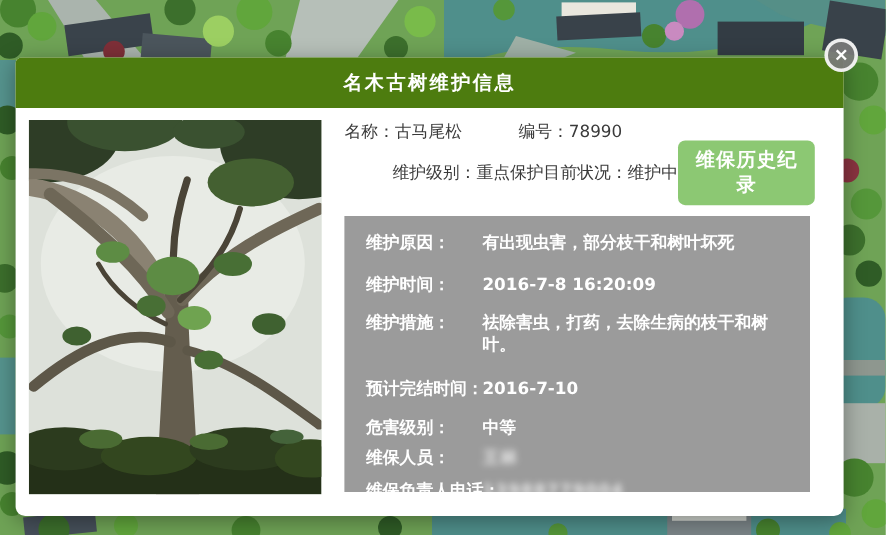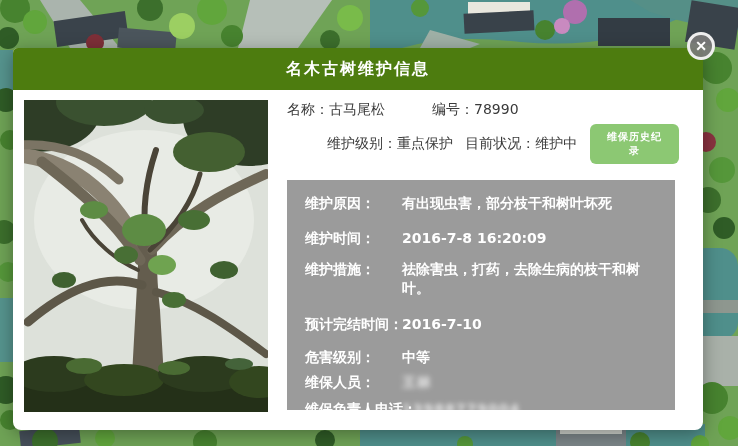--- a/index.html
+++ b/index.html
@@ -67,21 +67,21 @@
   .field-row.row1 { margin-top: 2px; margin-bottom: 8px; }
   .field-row.row2 { margin-bottom: 0; margin-left: 40px; }
   .field { white-space: nowrap; }
   .f-name  { width: 145px; }
   .f-year  { width: 128px; }
   .f-level { width: 145px; }
   .f-status{ width: 131px; }
   .history-btn {
     background: #8cc873;
     border: none; border-radius: 6px;
-    color: #ffffff; font-weight: bold; font-size: 10px;
+    color: #ffffff; font-weight: bold; font-size: 16px;
     padding: 6px 13px; cursor: pointer;
     font-family: inherit; letter-spacing: 1px;
   }
 
   
   .panel {
     position: absolute; left: 274px; top: 90px;
     width: 388px; height: 230px;
     background: #9b9b9b;
     padding: 14px 14px 10px 18px;

